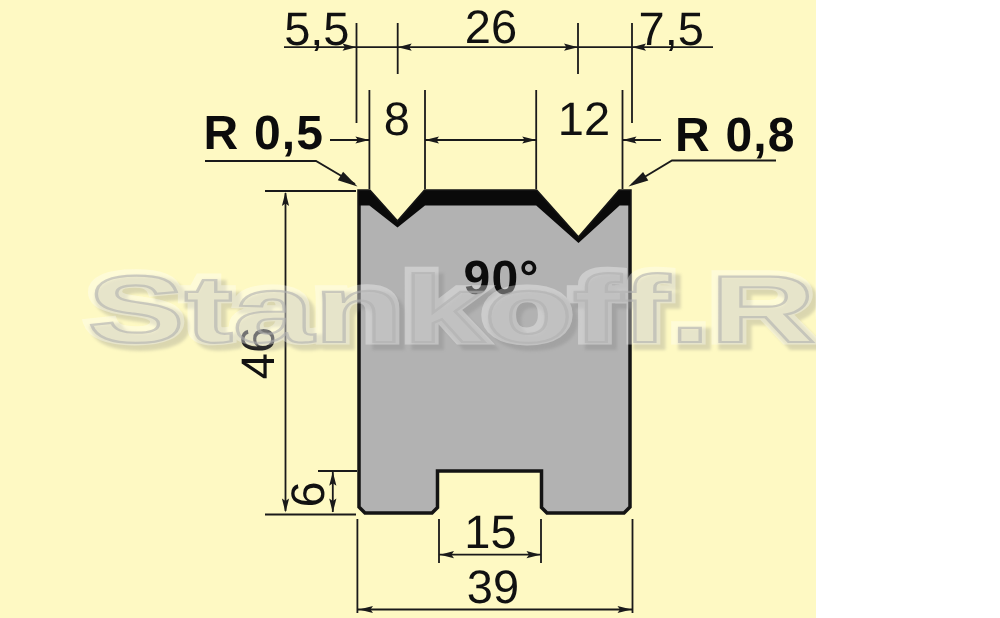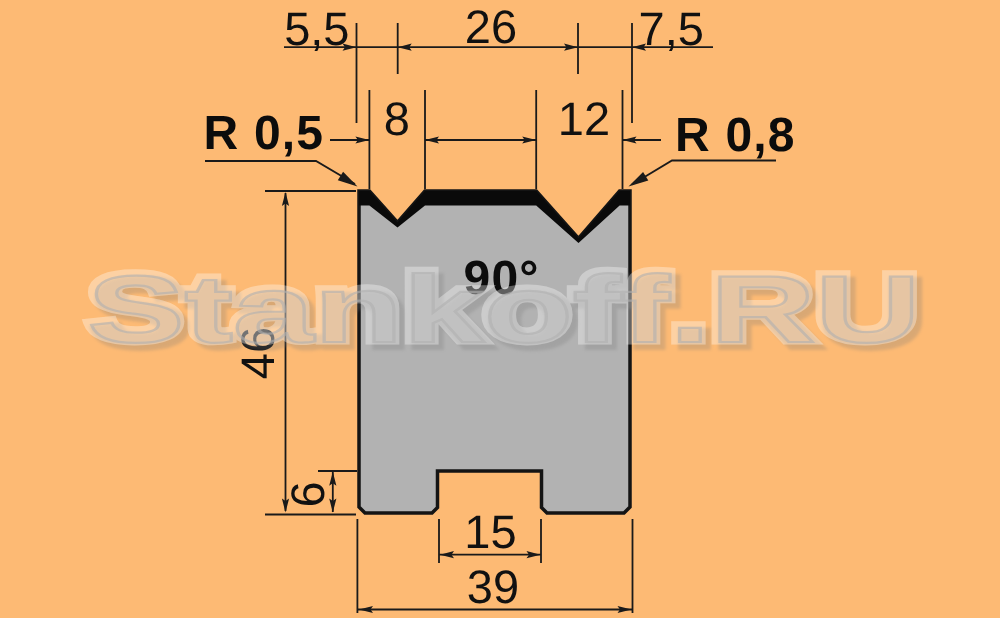--- a/index.html
+++ b/index.html
@@ -1,16 +1,16 @@
 <!DOCTYPE html>
 <html><head>
 <meta charset="utf-8">
 <style>
 html,body{margin:0;padding:0;background:#ffffff;}
-#canvas{position:relative;width:1000px;height:618px;background:#fdba74;overflow:hidden;
+#canvas{position:relative;width:816px;height:618px;background:#fef9c3;overflow:hidden;
   font-family:"Liberation Sans", sans-serif;}
 svg{position:absolute;left:0;top:0;}
 svg text{text-rendering:geometricPrecision;}
 .dim{font-family:"Liberation Sans", sans-serif;font-size:47px;fill:#111;}
 .big{font-family:"Liberation Sans", sans-serif;font-size:48px;font-weight:bold;fill:#0c0c0c;letter-spacing:1.2px;}
 </style>
 </head>
 <body>
 <div id="canvas">
 <svg width="1000" height="618" viewBox="0 0 1000 618">

